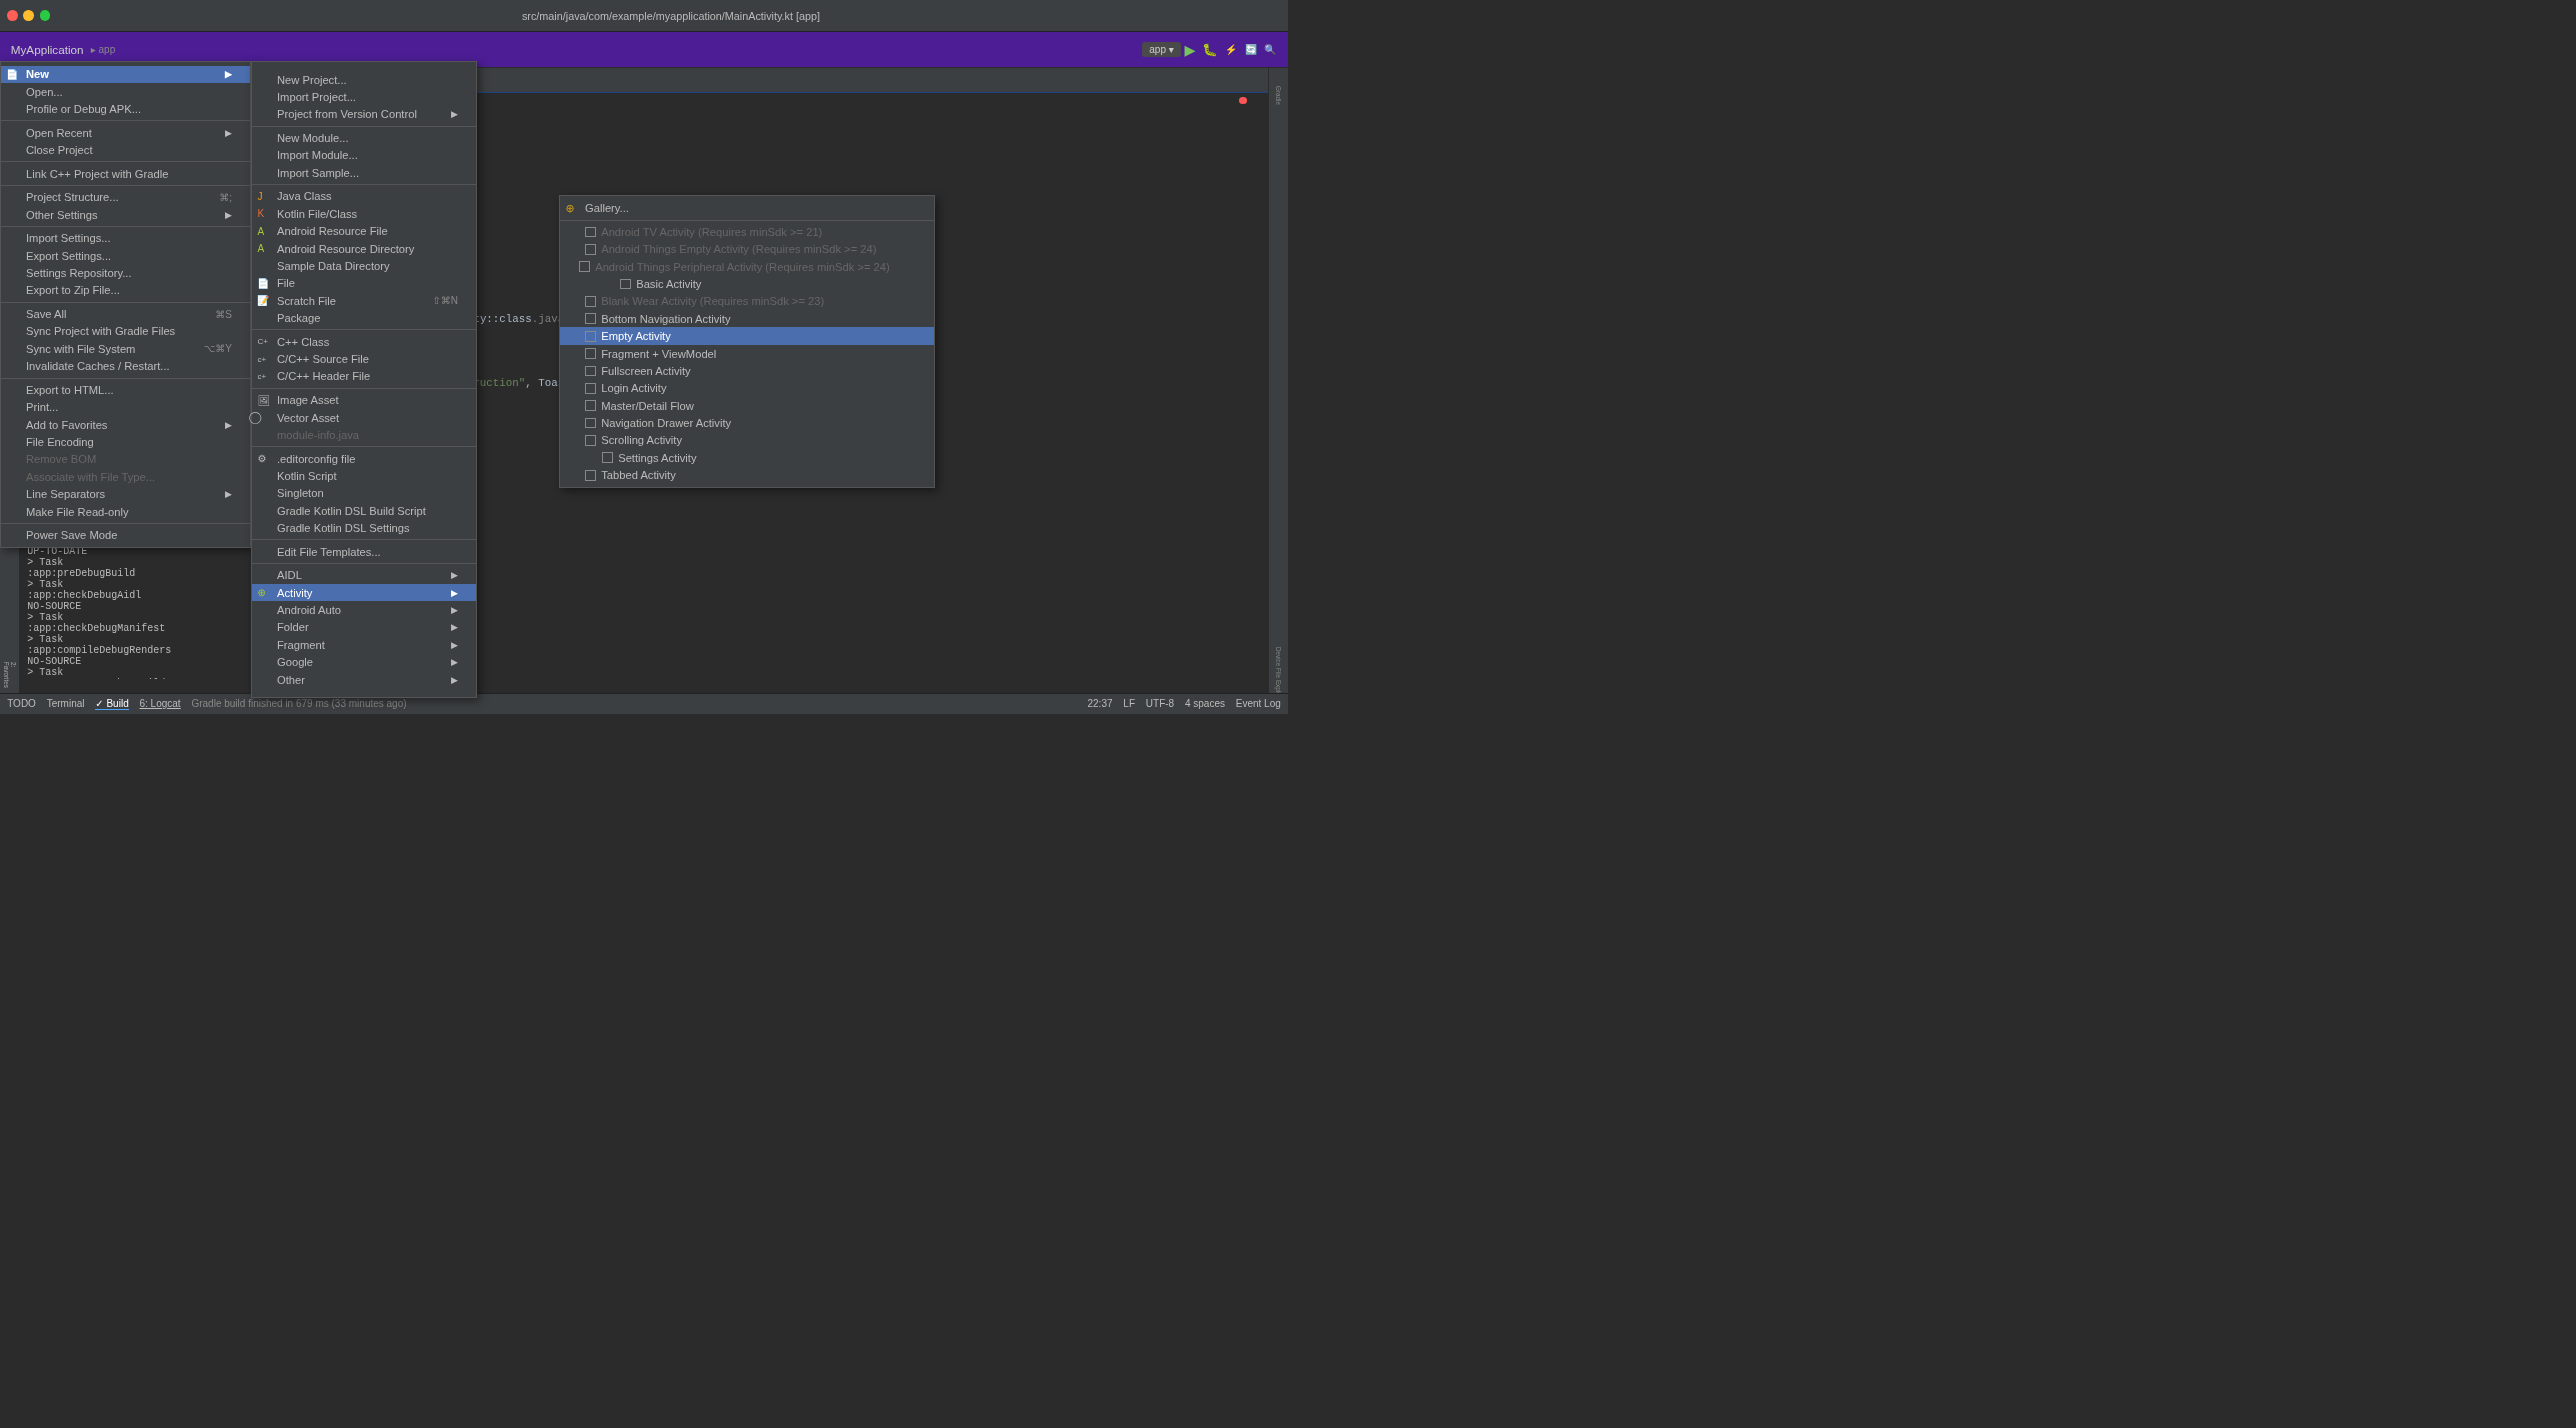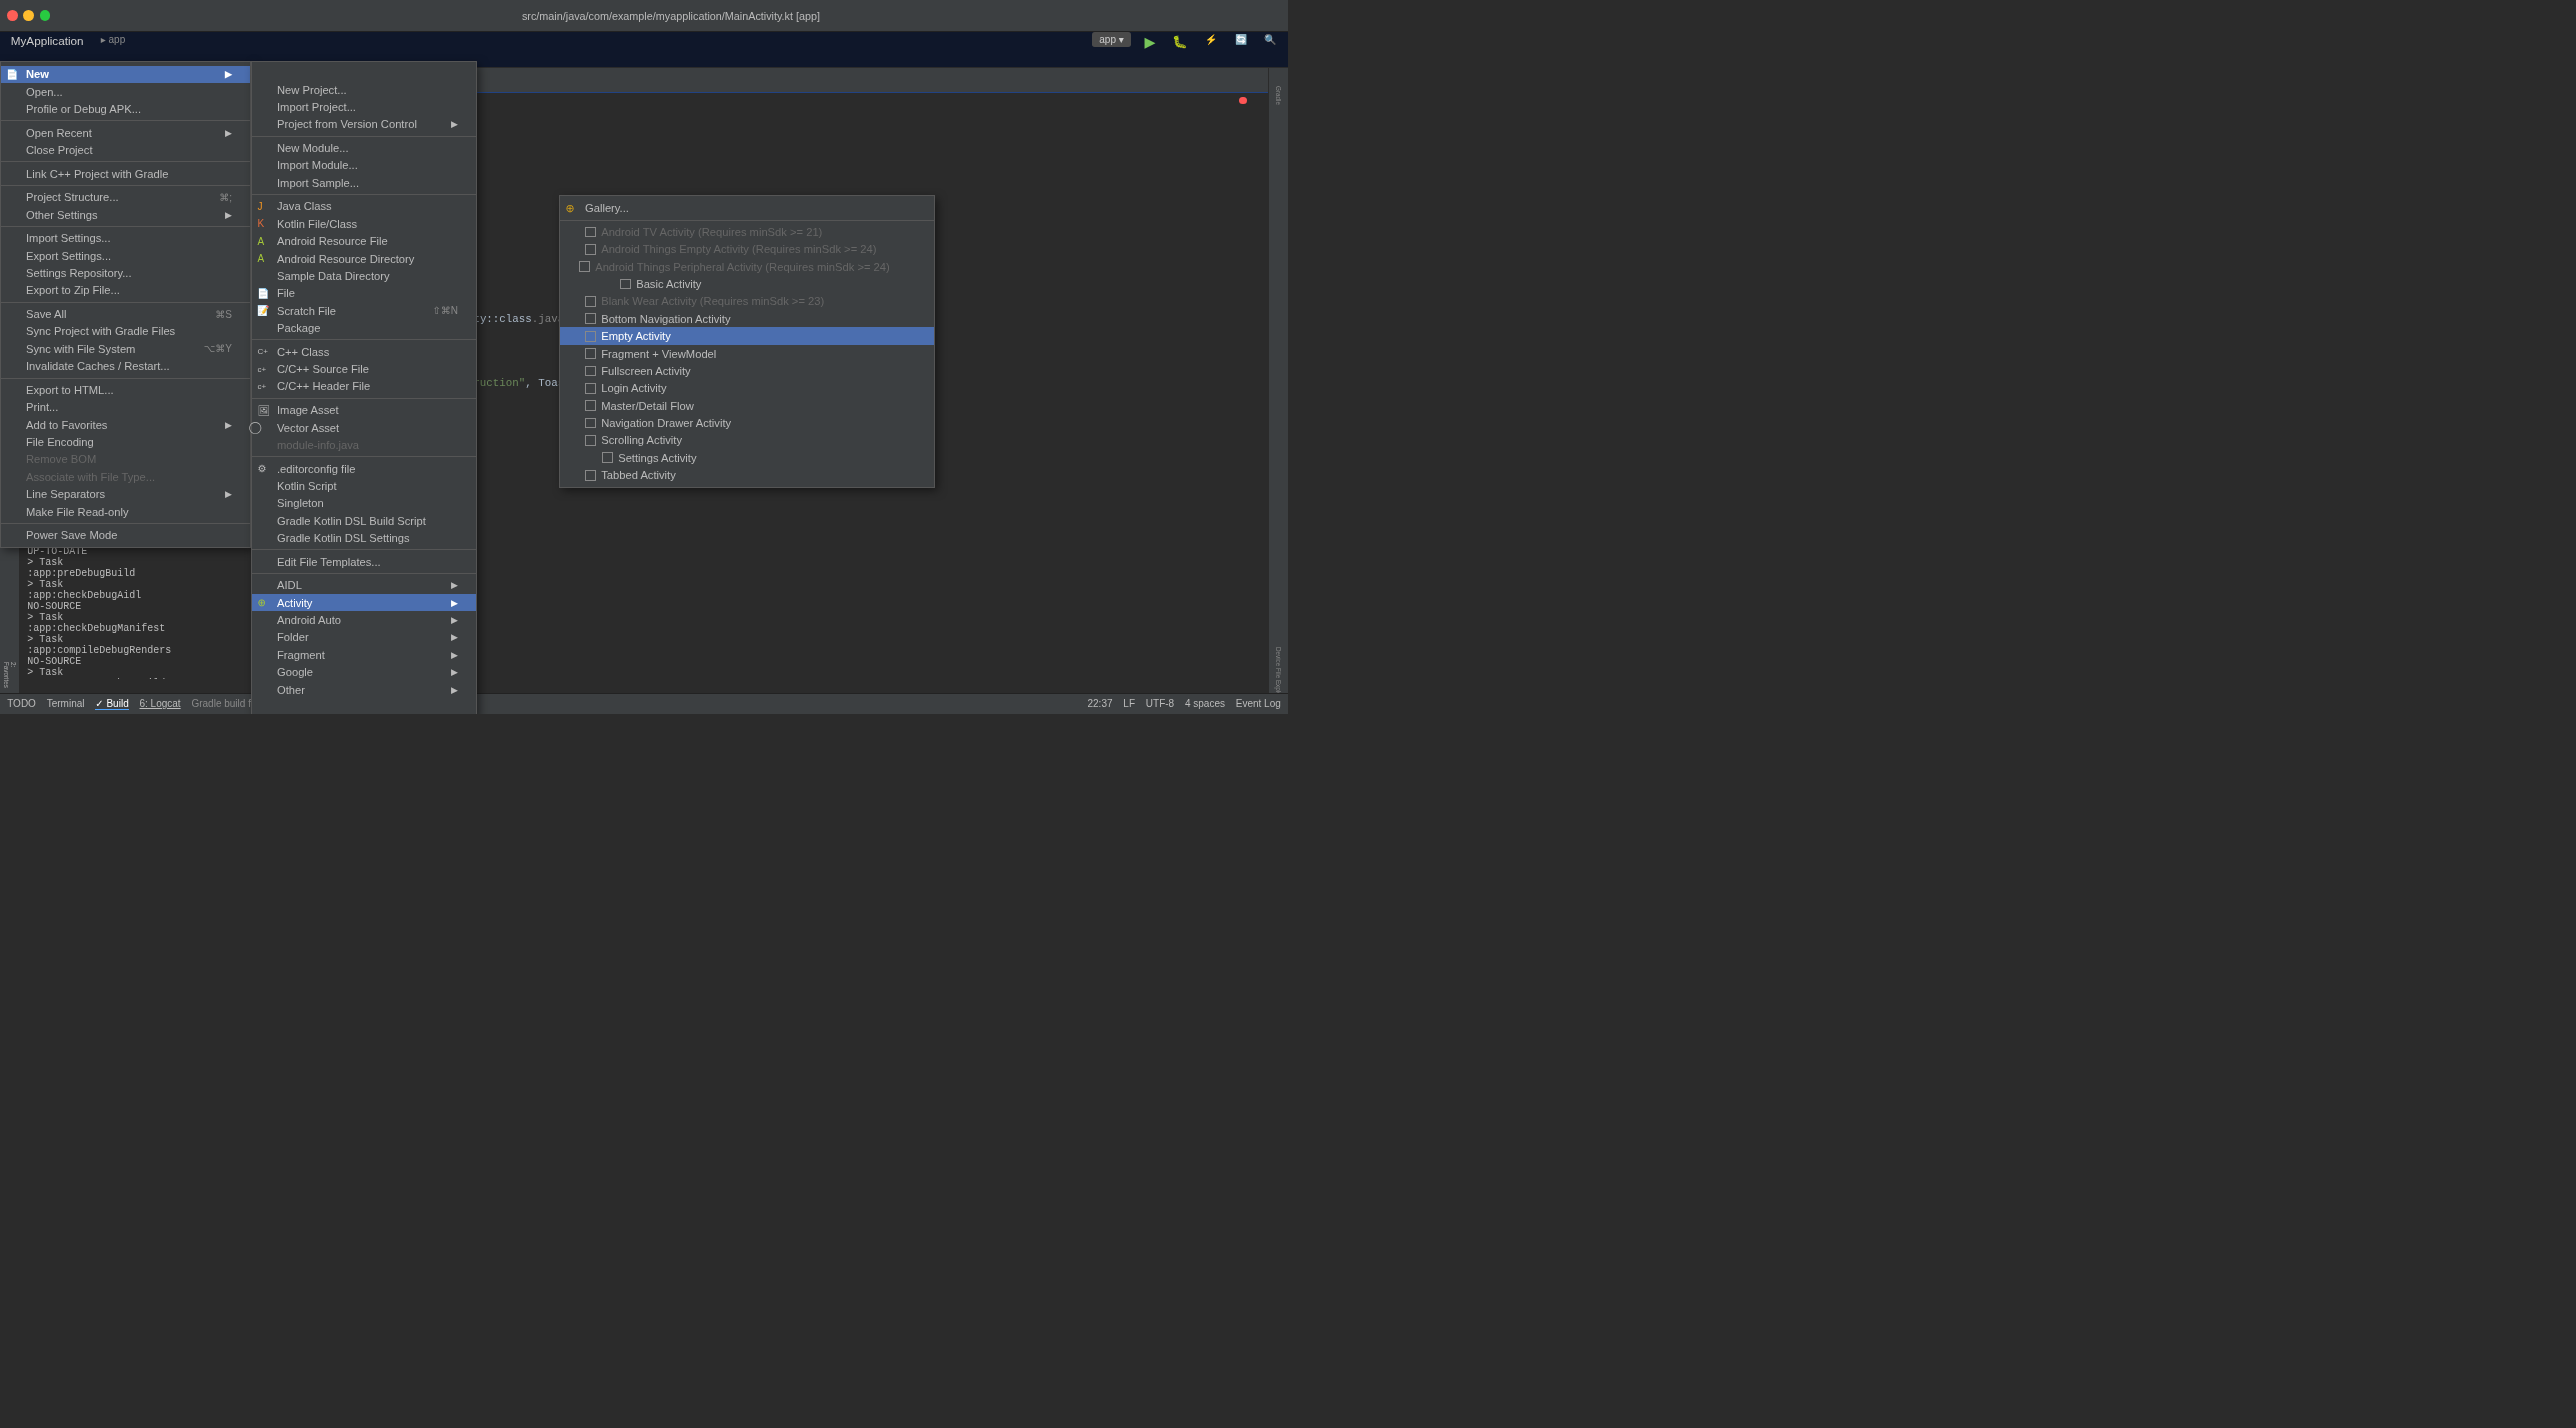--- a/index.html
+++ b/index.html
@@ -192,21 +192,21 @@
     
     .menu-l2 {
       position: absolute;
       top: 0;
       left: 333px;
       background: #3c3f41;
       border: 0.9px solid #555;
       box-shadow: 2.7px 2.7px 9px rgba(0,0,0,0.5);
       min-width: 226px;
       z-index: 202;
-      padding: 19px 0;
+      padding: 9px 0;
     }
 
     
     .menu-l3 {
       position: absolute;
       top: 195px;
       left: 559px;
       background: #3c3f41;
       border: 0.9px solid #555;
       box-shadow: 2.7px 2.7px 9px rgba(0,0,0,0.5);
@@ -271,26 +271,26 @@
       width: 20px;
       background: #3c3f41;
       border-left: 0.9px solid #2b2b2b;
       display: flex;
       flex-direction: column;
       align-items: center;
     }
 
     .toolbar {
       height: 36px;
-      background: #0f172a;
+      background: #4c1d95;
       border-bottom: 0.9px solid #2b2b2b;
       display: flex;
-      align-items: flex-start;
+      align-items: center;
       padding: 0 7.2px;
-      gap: 10px;
+      gap: 0;
     }
     .toolbar-item {
       color: #bbb;
       font-size: 10px;
       cursor: pointer;
       padding: 1.8px 3.6px;
     }
 
     .menu-item-selected {
       background: #4b6eaf !important;

